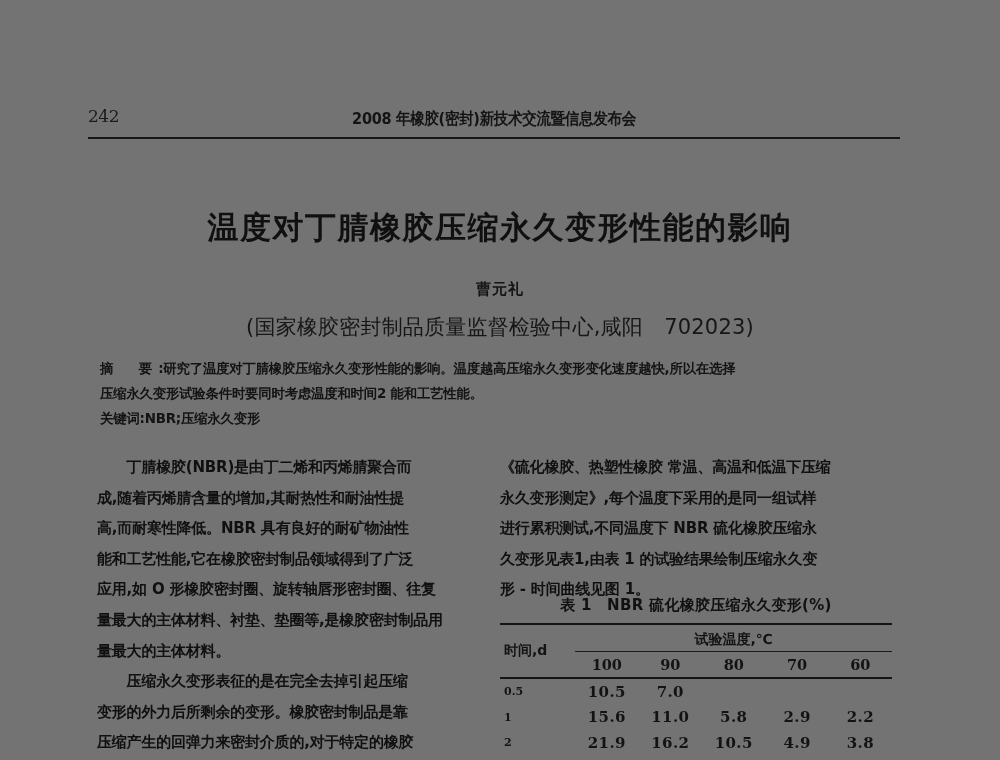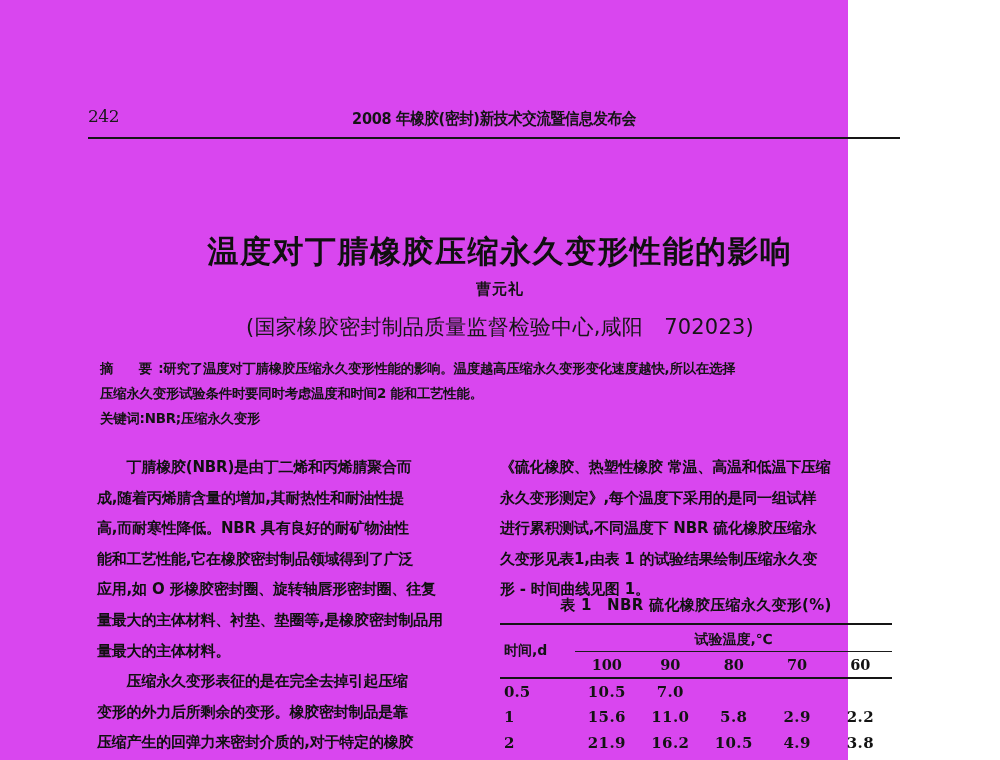--- a/index.html
+++ b/index.html
@@ -14,23 +14,23 @@
     overflow: hidden;
     font-family: "DejaVu Serif", "Liberation Serif", serif;
     color: #111111;
     position: relative;
   }
 
   .page {
     position: absolute;
     left: 0;
     top: 0;
-    width: 848px;
+    width: 1000px;
     height: 760px;
-    background: #d946ef;
+    background: #737373;
   }
 
   
   .runhead {
     position: absolute;
     left: 88px;
     top: 104px;
     width: 812px;
     height: 28px;
   }
@@ -71,21 +71,20 @@
     position: absolute;
     left: 0;
     top: 207px;
     width: 1000px;
     text-align: center;
     font-family: "DejaVu Sans", "Liberation Sans", sans-serif;
     font-size: 31px;
     font-weight: 700;
     letter-spacing: 1.5px;
     color: #101010;
-    margin-top: 24px;
   }
   .art-author {
     position: absolute;
     left: 0;
     top: 280px;
     width: 1000px;
     text-align: center;
     font-family: "DejaVu Sans", "Liberation Sans", sans-serif;
     font-size: 15px;
     font-weight: 700;
@@ -192,21 +191,21 @@
   .th-temp {
     text-align: center;
     font-size: 14.5px;
     height: 25px;
     vertical-align: middle;
     width: 64px;
   }
   td.cell-time {
     text-align: left;
     padding-left: 4px !important;
-    font-size: 15px;
+    font-size: 11px;
     height: 25.5px;
   }
   td.cell-val {
     text-align: center;
     font-size: 15px;
     height: 25.5px;
     letter-spacing: 0.4px;
   }
 </style>
 </head>

